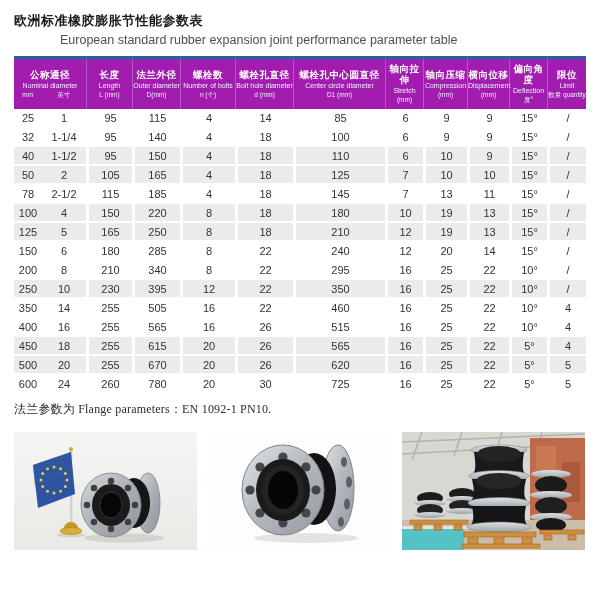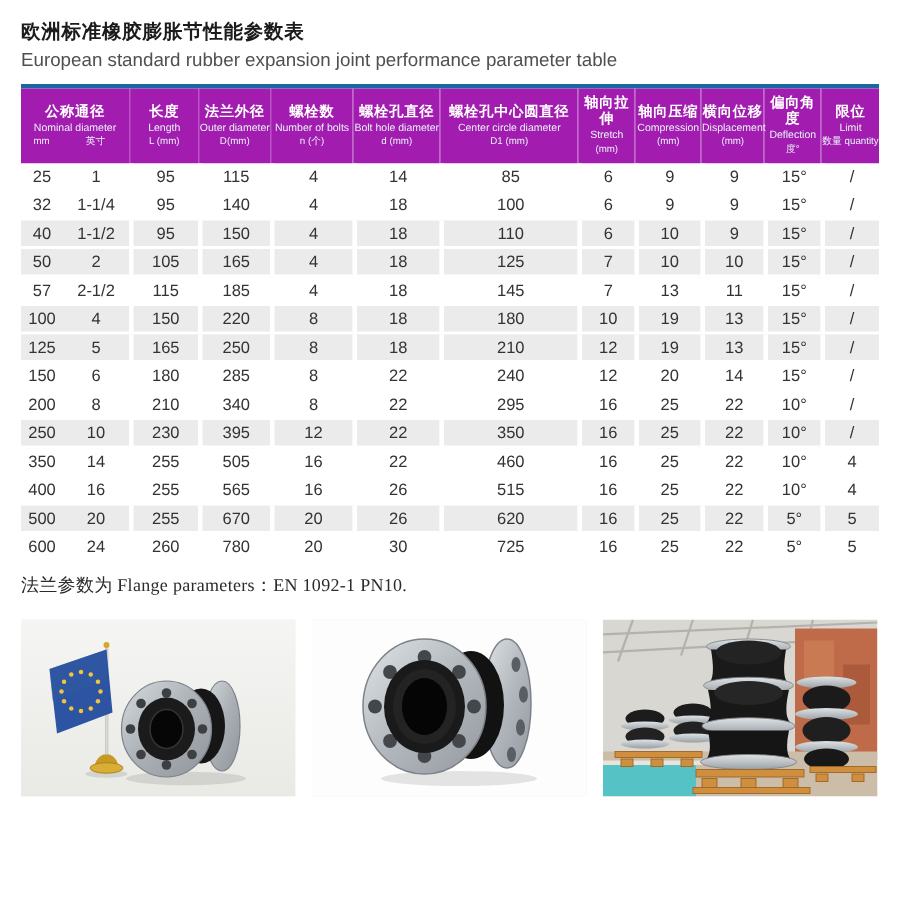--- a/index.html
+++ b/index.html
@@ -5,21 +5,21 @@
   * { margin:0; padding:0; box-sizing:border-box; }
   html,body { background:#fff; }
   body {
     width:600px; height:613px; overflow:hidden;
     font-family:"Liberation Sans","DejaVu Sans",sans-serif;
     -webkit-font-smoothing:antialiased;
   }
   .page { width:600px; height:569px; padding:12px 14px 0 14px; }
 
   .title-cn { font-size:13px; font-weight:bold; color:#1b1b1b; letter-spacing:0.5px; }
-  .title-en { font-size:12.5px; color:#4f4f4f; margin-top:3px; }
+  .title-en { font-size:12.5px; color:#4f4f4f; margin-top:3px;margin-left:46px; }
 
   table.param-table {
     width:572px; table-layout:fixed; margin-top:9px;
     border-collapse:separate; border-spacing:0;
     border-top:3px solid #1a67a0;
   }
   thead th {
     background:#a21caf; color:#fff; font-weight:normal;
     vertical-align:middle; padding:4px 0 5px 0; height:36px;
   }
@@ -184,21 +184,21 @@
           <td class="gap">4</td>
           <td class="gap">18</td>
           <td class="gap">125</td>
           <td class="gap">7</td>
           <td class="gap">10</td>
           <td class="gap">10</td>
           <td class="gap">15°</td>
           <td class="gap">/</td>
         </tr>
         <tr>
-          <td>57</td>
+          <td>78</td>
           <td>2-1/2</td>
           <td class="gap">115</td>
           <td class="gap">185</td>
           <td class="gap">4</td>
           <td class="gap">18</td>
           <td class="gap">145</td>
           <td class="gap">7</td>
           <td class="gap">13</td>
           <td class="gap">11</td>
           <td class="gap">15°</td>
@@ -293,20 +293,34 @@
           <td>16</td>
           <td class="gap">255</td>
           <td class="gap">565</td>
           <td class="gap">16</td>
           <td class="gap">26</td>
           <td class="gap">515</td>
           <td class="gap">16</td>
           <td class="gap">25</td>
           <td class="gap">22</td>
           <td class="gap">10°</td>
+          <td class="gap">4</td>
+        </tr>
+        <tr class="g">
+          <td>450</td>
+          <td>18</td>
+          <td class="gap">255</td>
+          <td class="gap">615</td>
+          <td class="gap">20</td>
+          <td class="gap">26</td>
+          <td class="gap">565</td>
+          <td class="gap">16</td>
+          <td class="gap">25</td>
+          <td class="gap">22</td>
+          <td class="gap">5°</td>
           <td class="gap">4</td>
         </tr>
         <tr class="g">
           <td>500</td>
           <td>20</td>
           <td class="gap">255</td>
           <td class="gap">670</td>
           <td class="gap">20</td>
           <td class="gap">26</td>
           <td class="gap">620</td>

